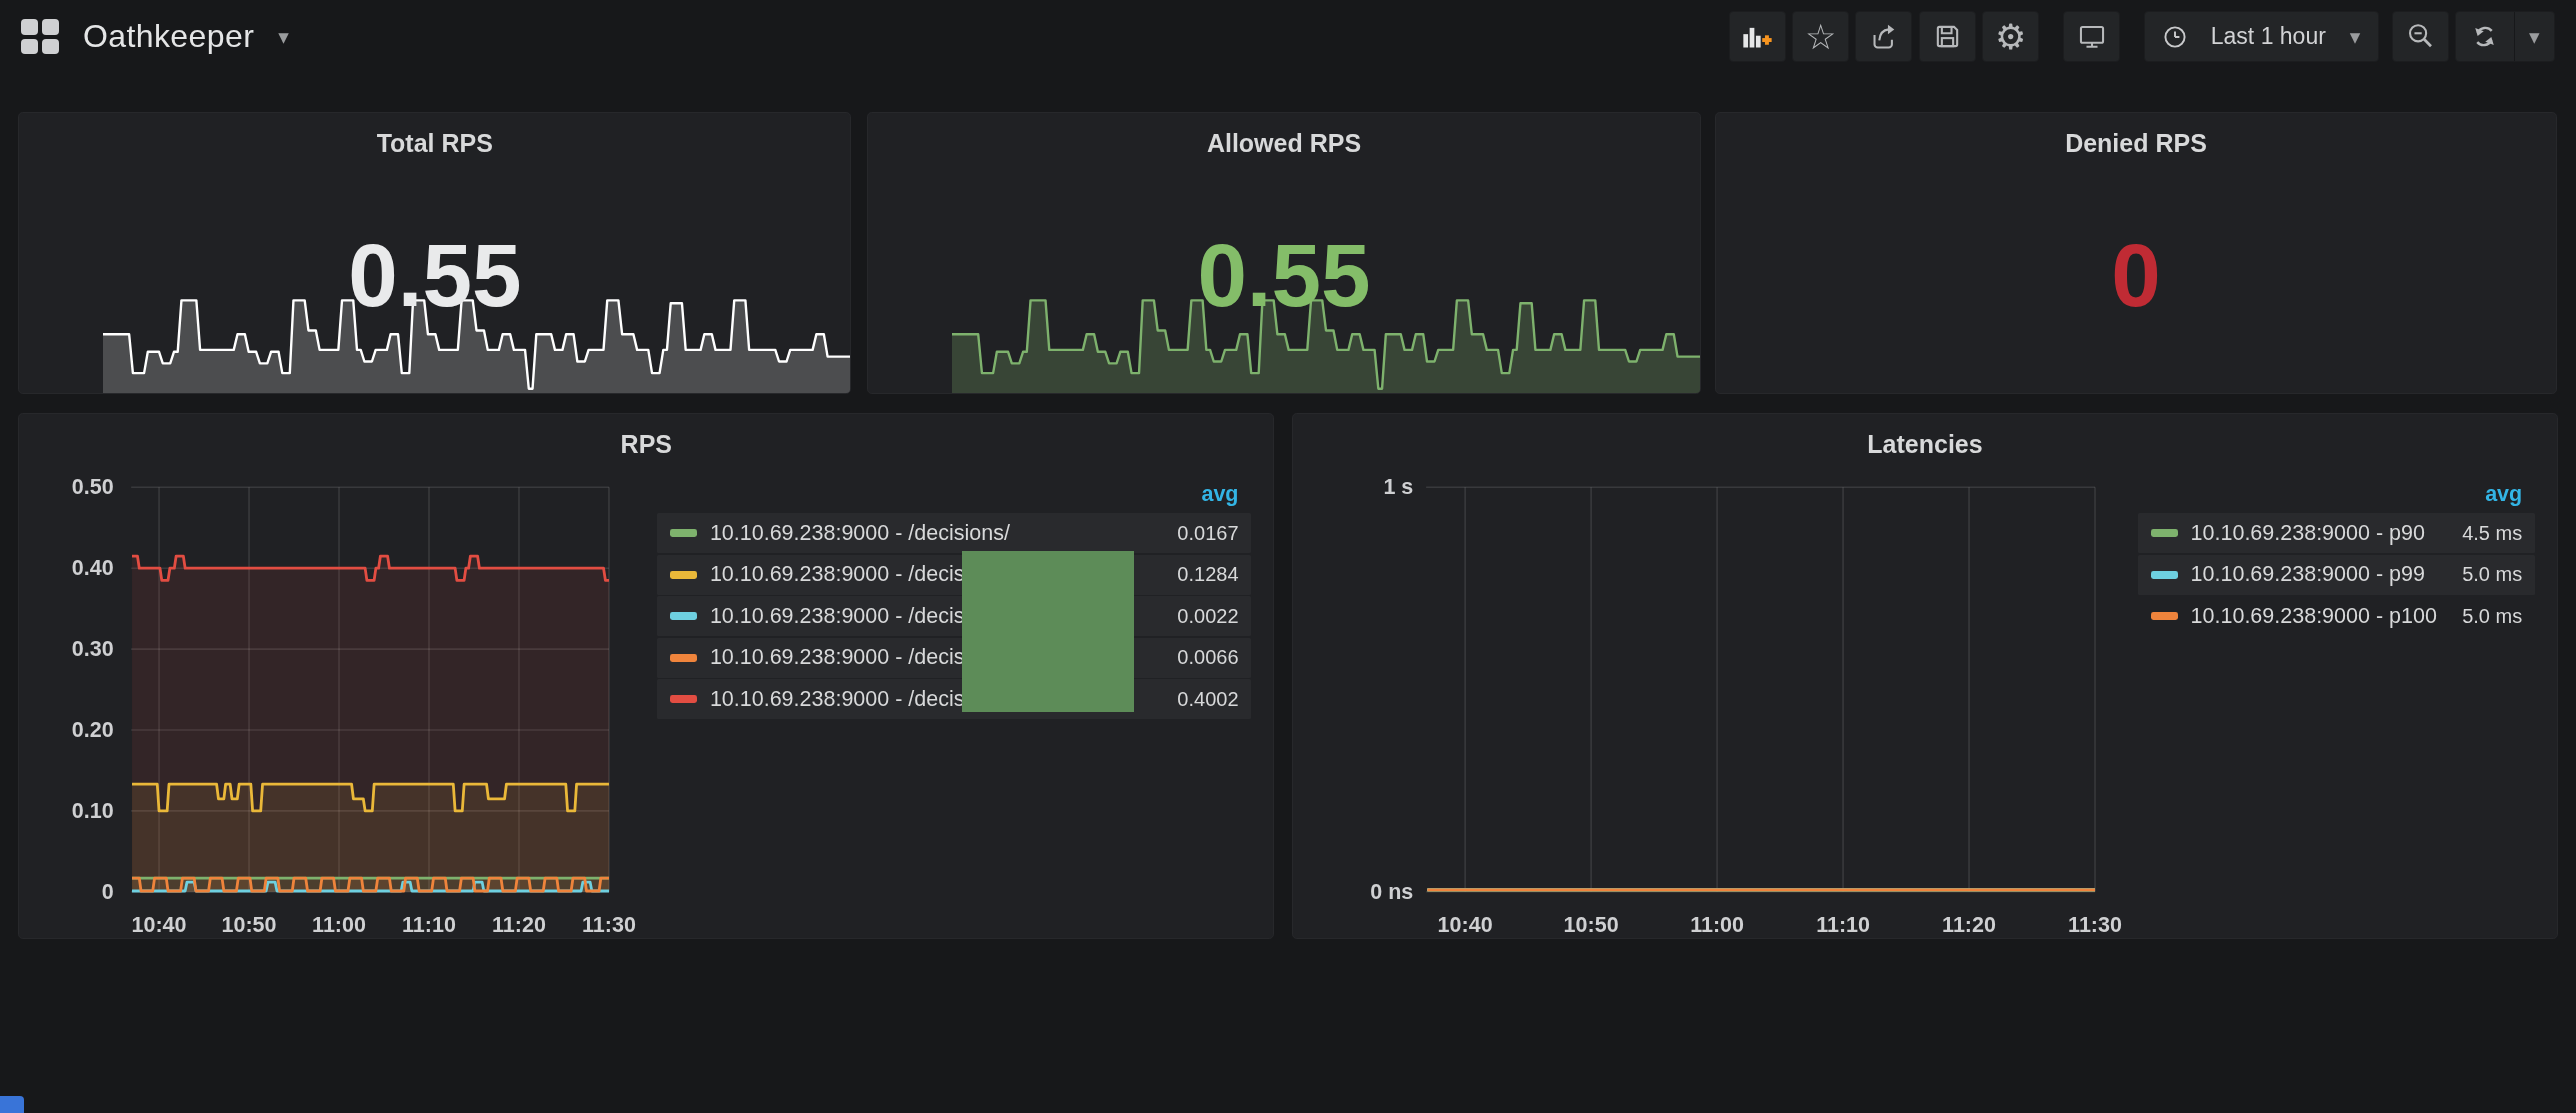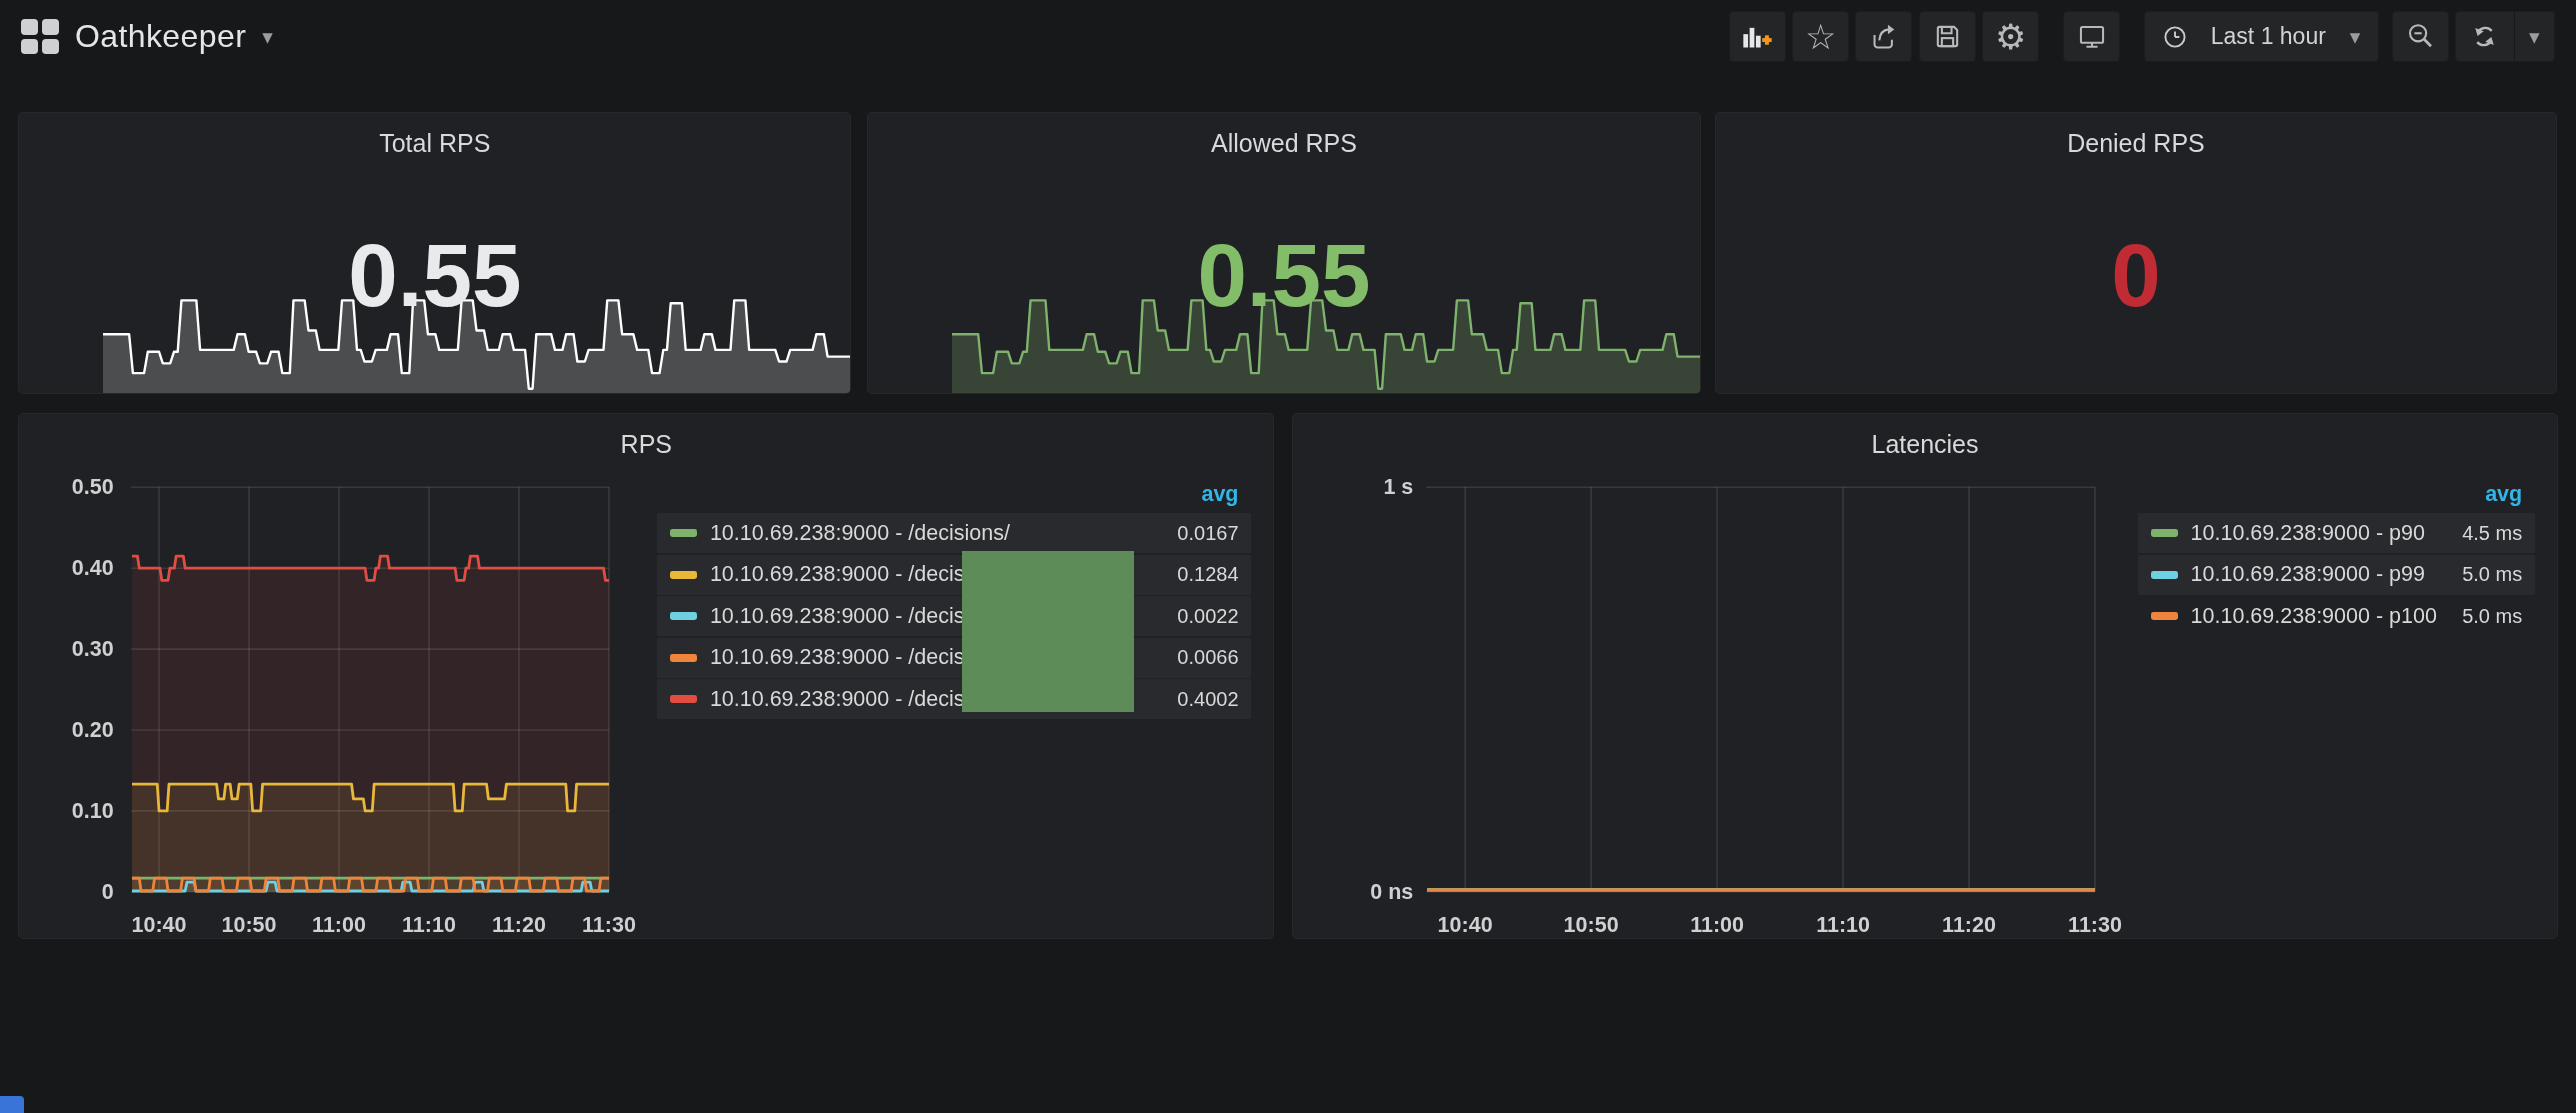--- a/index.html
+++ b/index.html
@@ -3,42 +3,42 @@
 <meta charset="utf-8">
 <style>
   html,body{margin:0;padding:0;overflow:hidden;}
   body{
     width:2576px;height:1113px;position:relative;
     background:#17181a;color:#d8d9da;
     font-family:"Liberation Sans", sans-serif;
   }
   
   .navbar{position:absolute;left:0;top:0;width:100%;height:73px;display:flex;align-items:center;padding:0 21px;box-sizing:border-box;}
-  .nav-left{display:flex;align-items:center;gap:16px;}
+  .nav-left{display:flex;align-items:center;gap:24px;}
   .grid-icon{width:38px;height:35px;display:grid;grid-template-columns:1fr 1fr;grid-template-rows:1fr 1fr;gap:4px;}
   .grid-icon span{background:#cfd0d2;border-radius:4px;}
   .dash-title{font-size:32px;color:#e4e5e6;font-weight:400;letter-spacing:0.4px;}
   .caret{color:#9a9c9e;font-size:21px;line-height:1;}
   .nav-right{margin-left:auto;display:flex;align-items:center;}
   .tile-group{display:flex;gap:6.4px;align-items:center;}
   .gap-lg{margin-left:24px;}
   .gap-md{margin-left:12.8px;}
   .nav-btn{
     height:51px;min-width:57px;background:#232527;border:0.8px solid #1c1d1f;border-radius:4px;
     display:flex;align-items:center;justify-content:center;color:#b7b9bb;box-sizing:border-box;padding:0 11px;cursor:pointer;
   }
   .nav-btn .glyph{font-size:35px;line-height:1;color:#b7b9bb;}
   .time-btn{gap:24px;font-size:23px;color:#d2d3d5;padding:0 17.5px;}
   .split-btn{padding:0;}
   .split-btn .seg{padding:0 14.4px;height:100%;display:flex;align-items:center;}
   .split-btn .divider{width:0.8px;height:100%;background:#17181a;}
   svg.nicon{display:block;}
   
   .panel{position:absolute;background:#202124;border:0.8px solid #27282b;border-radius:4.8px;box-sizing:border-box;overflow:hidden;}
-  .panel-title{position:absolute;left:0;right:0;top:16px;text-align:center;font-size:25px;font-weight:400;color:#d8d9da;z-index:3;cursor:pointer;}
+  .panel-title{position:absolute;left:0;right:0;top:16px;text-align:center;font-size:25px;font-weight:700;color:#d8d9da;z-index:3;cursor:pointer;}
   .stat-value{position:absolute;left:0;right:0;top:118px;text-align:center;font-size:89px;font-weight:700;line-height:1;z-index:2;}
   .spark{position:absolute;left:84px;right:0;bottom:0;height:105px;z-index:1;}
   .spark svg,.graph{position:absolute;left:0;top:0;width:100%;height:100%;}
   
   .legend{position:absolute;top:62px;z-index:2;}
   .legend-rps{left:638px;right:22px;}
   .legend-lat{left:845px;right:22px;}
   .legend-header{height:37px;display:flex;align-items:center;justify-content:flex-end;padding:0 12.8px;font-size:21.5px;font-weight:700;}
   .legend-row{height:40px;margin-bottom:1.6px;display:flex;align-items:center;padding:0 12.8px;border-radius:1.6px;cursor:pointer;}
   .legend-row.striped{background:rgba(255,255,255,0.045);}

